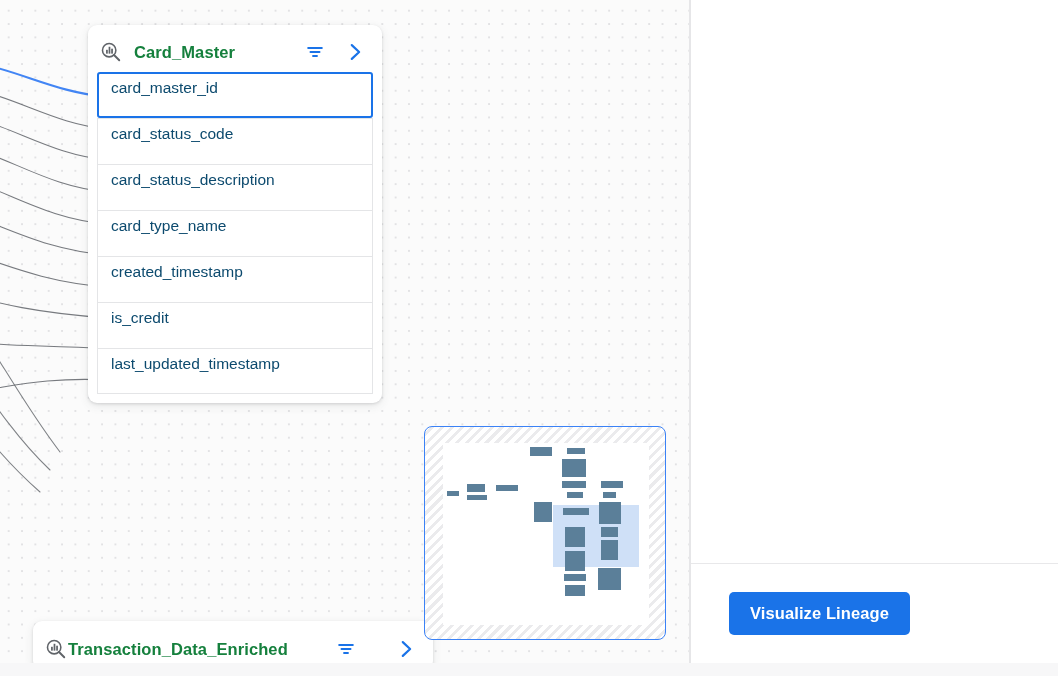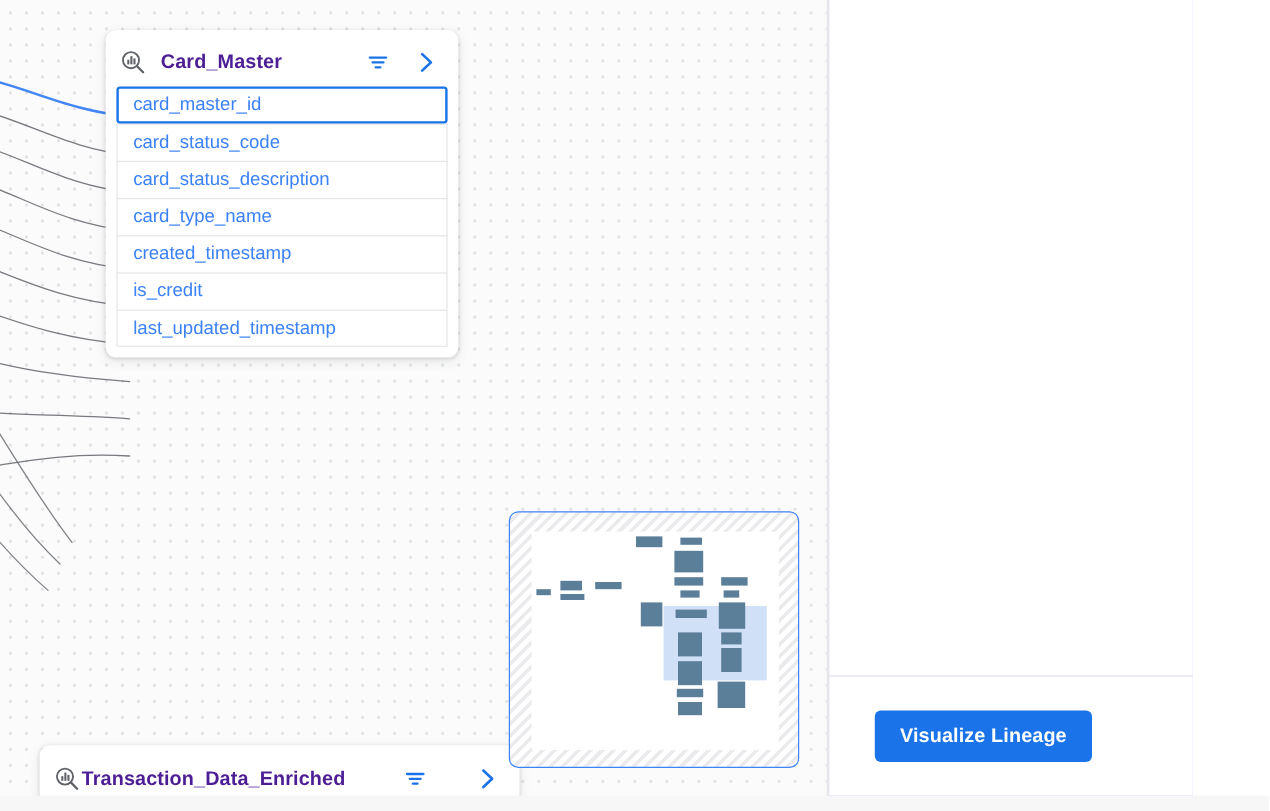--- a/index.html
+++ b/index.html
@@ -46,22 +46,22 @@
     position: absolute;
     left: 689px; top: 0;
     width: 2px; height: 676px;
     background: #e6e6e8;
   }
 
   
   #right-panel {
     position: absolute;
     left: 691px; top: 0;
-    width: 303px; height: 676px;
-    background: #c4b5fd;
+    width: 367px; height: 676px;
+    background: #5eead4;
   }
   #panel-body {
     position: absolute;
     left: 0; top: 0; right: 0;
     height: 563px;
     background: #ffffff;
   }
   #panel-footer {
     position: absolute;
     left: 0; top: 563px; right: 0;
@@ -113,43 +113,43 @@
   .node-type-icon {
     width: 22px; height: 22px;
     flex: 0 0 22px;
     display: block;
   }
   .node-title {
     flex: 1 1 auto;
     margin-left: 12px;
     font-size: 16.5px;
     font-weight: bold;
-    color: #4c1d95;
+    color: #15803d;
     letter-spacing: 0.1px;
     white-space: nowrap;
     overflow: hidden;
   }
   .node-action {
     flex: 0 0 auto;
     width: 26px; height: 26px;
     display: flex;
     align-items: center;
     justify-content: center;
     cursor: pointer;
   }
   .node-action.filter { margin-right: 14px; }
 
   .column-list { display: block; }
 
   .column-row {
-    height: 31px;
+    height: 46px;
     line-height: 29px;
     padding: 0 0 0 13px;
     font-size: 15.5px;
-    color: #3b82f6;
+    color: #0c4a6e;
     background: #ffffff;
     border: 1px solid #e4e5e7;
     border-bottom: none;
     white-space: nowrap;
     overflow: hidden;
     cursor: pointer;
   }
   .column-row:last-child { border-bottom: 1px solid #e4e5e7; }
   .column-row.selected {
     border: 2px solid #1a73e8;

